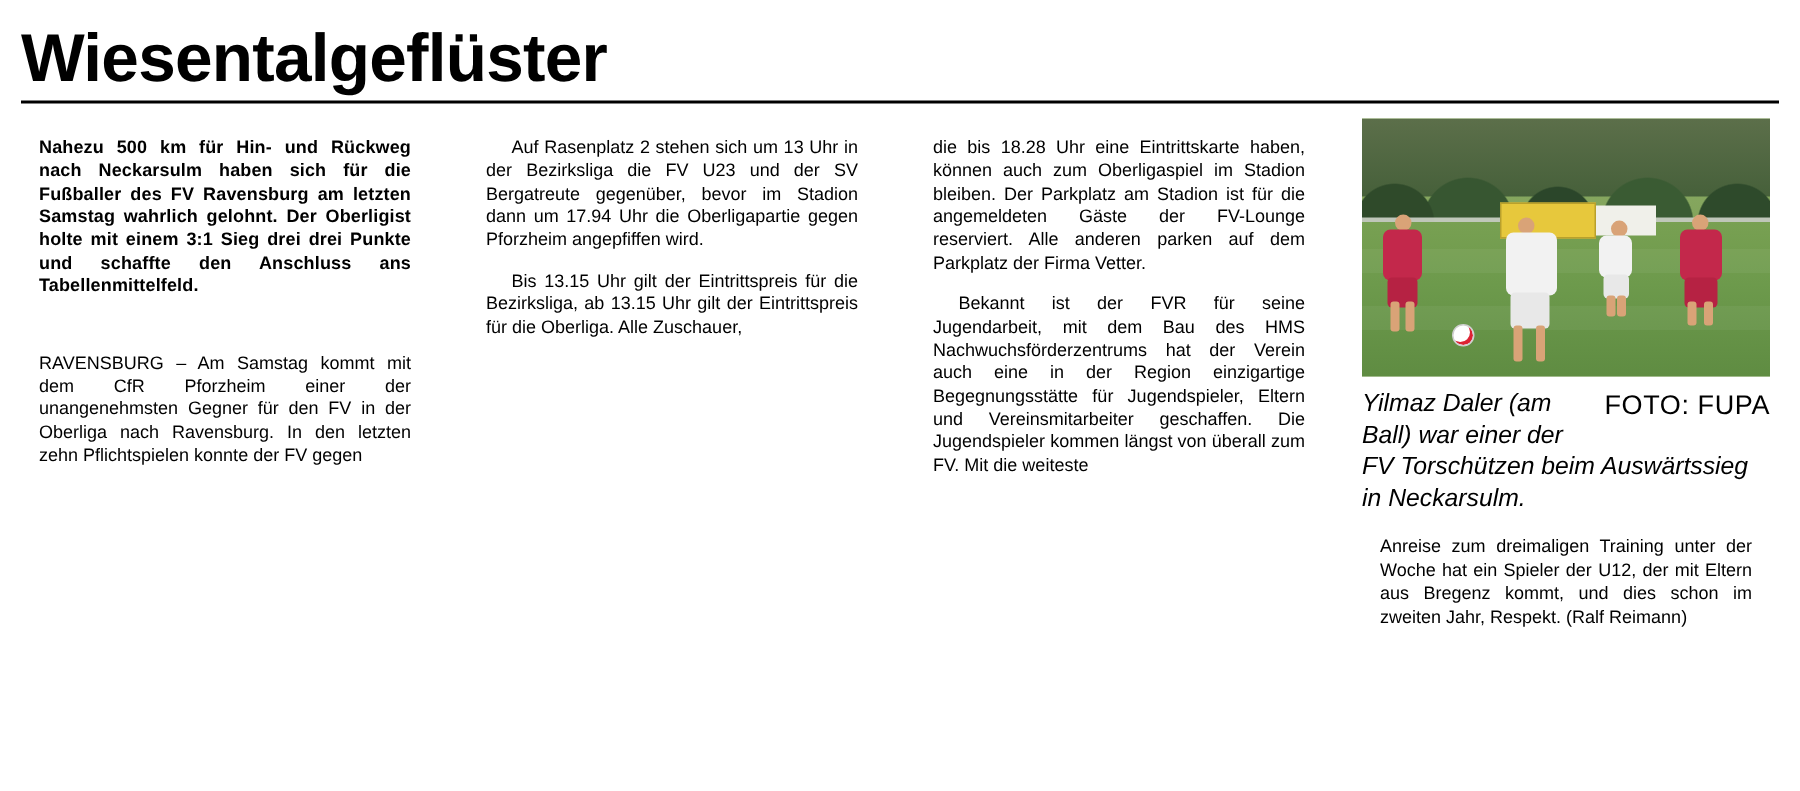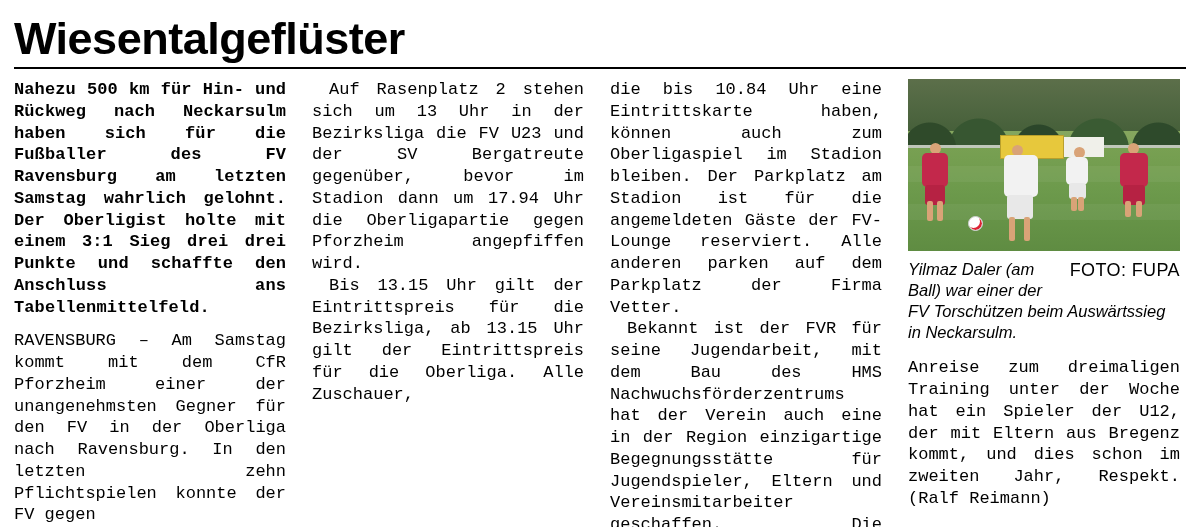--- a/index.html
+++ b/index.html
@@ -41,27 +41,26 @@
   }
   .col {
     width: 272px;
     flex: 0 0 272px;
   }
   .col.last {
     width: 272px;
     flex: 0 0 272px;
   }
   p {
-    margin: 0;
-    font-size: 17px;
+    margin: 12px;
+    font-size: 12px;
     line-height: 1.28;
     text-align: justify;
     text-justify: inter-word;
     hyphens: auto;
-    font-family: Liberation Mono, monospace;
   }
   p.lead {
     font-weight: bold;
     letter-spacing: 0.1px;
   }
   p.indent {
     text-indent: 17px;
   }
   .photo {
     width: 272px;
@@ -199,21 +198,21 @@
       <div style="height:12px" class="sp"></div>
       <p>RAVENSBURG – Am Samstag kommt mit dem CfR Pforzheim einer der unangenehmsten Gegner für den FV in der Oberliga nach Ravensburg. In den letzten zehn Pflichtspielen konnte der FV gegen</p>
     </div>
 
     <div class="col">
       <p class="indent">Auf Rasenplatz 2 stehen sich um 13 Uhr in der Bezirksliga die FV U23 und der SV Bergatreute gegenüber, bevor im Stadion dann um 17.94 Uhr die Oberligapartie gegen Pforzheim angepfiffen wird.</p>
       <p class="indent">Bis 13.15 Uhr gilt der Eintrittspreis für die Bezirksliga, ab 13.15 Uhr gilt der Eintrittspreis für die Oberliga. Alle Zuschauer,</p>
     </div>
 
     <div class="col">
-      <p>die bis 10.84 Uhr eine Eintrittskarte haben, können auch zum Oberligaspiel im Stadion bleiben. Der Parkplatz am Stadion ist für die angemeldeten Gäste der FV-Lounge reserviert. Alle anderen parken auf dem Parkplatz der Firma Vetter.</p>
+      <p>die bis 18.28 Uhr eine Eintrittskarte haben, können auch zum Oberligaspiel im Stadion bleiben. Der Parkplatz am Stadion ist für die angemeldeten Gäste der FV-Lounge reserviert. Alle anderen parken auf dem Parkplatz der Firma Vetter.</p>
       <p class="indent">Bekannt ist der FVR für seine Jugendarbeit, mit dem Bau des HMS Nachwuchsförderzentrums hat der Verein auch eine in der Region einzigartige Begegnungsstätte für Jugendspieler, Eltern und Vereinsmitarbeiter geschaffen. Die Jugendspieler kommen längst von überall zum FV. Mit die weiteste</p>
     </div>
 
     <div class="col last">
 
       <div class="photo">
         <div class="sky"></div>
         <div class="treeline"></div>
         <div class="fence"></div>
         <div class="pitch">

